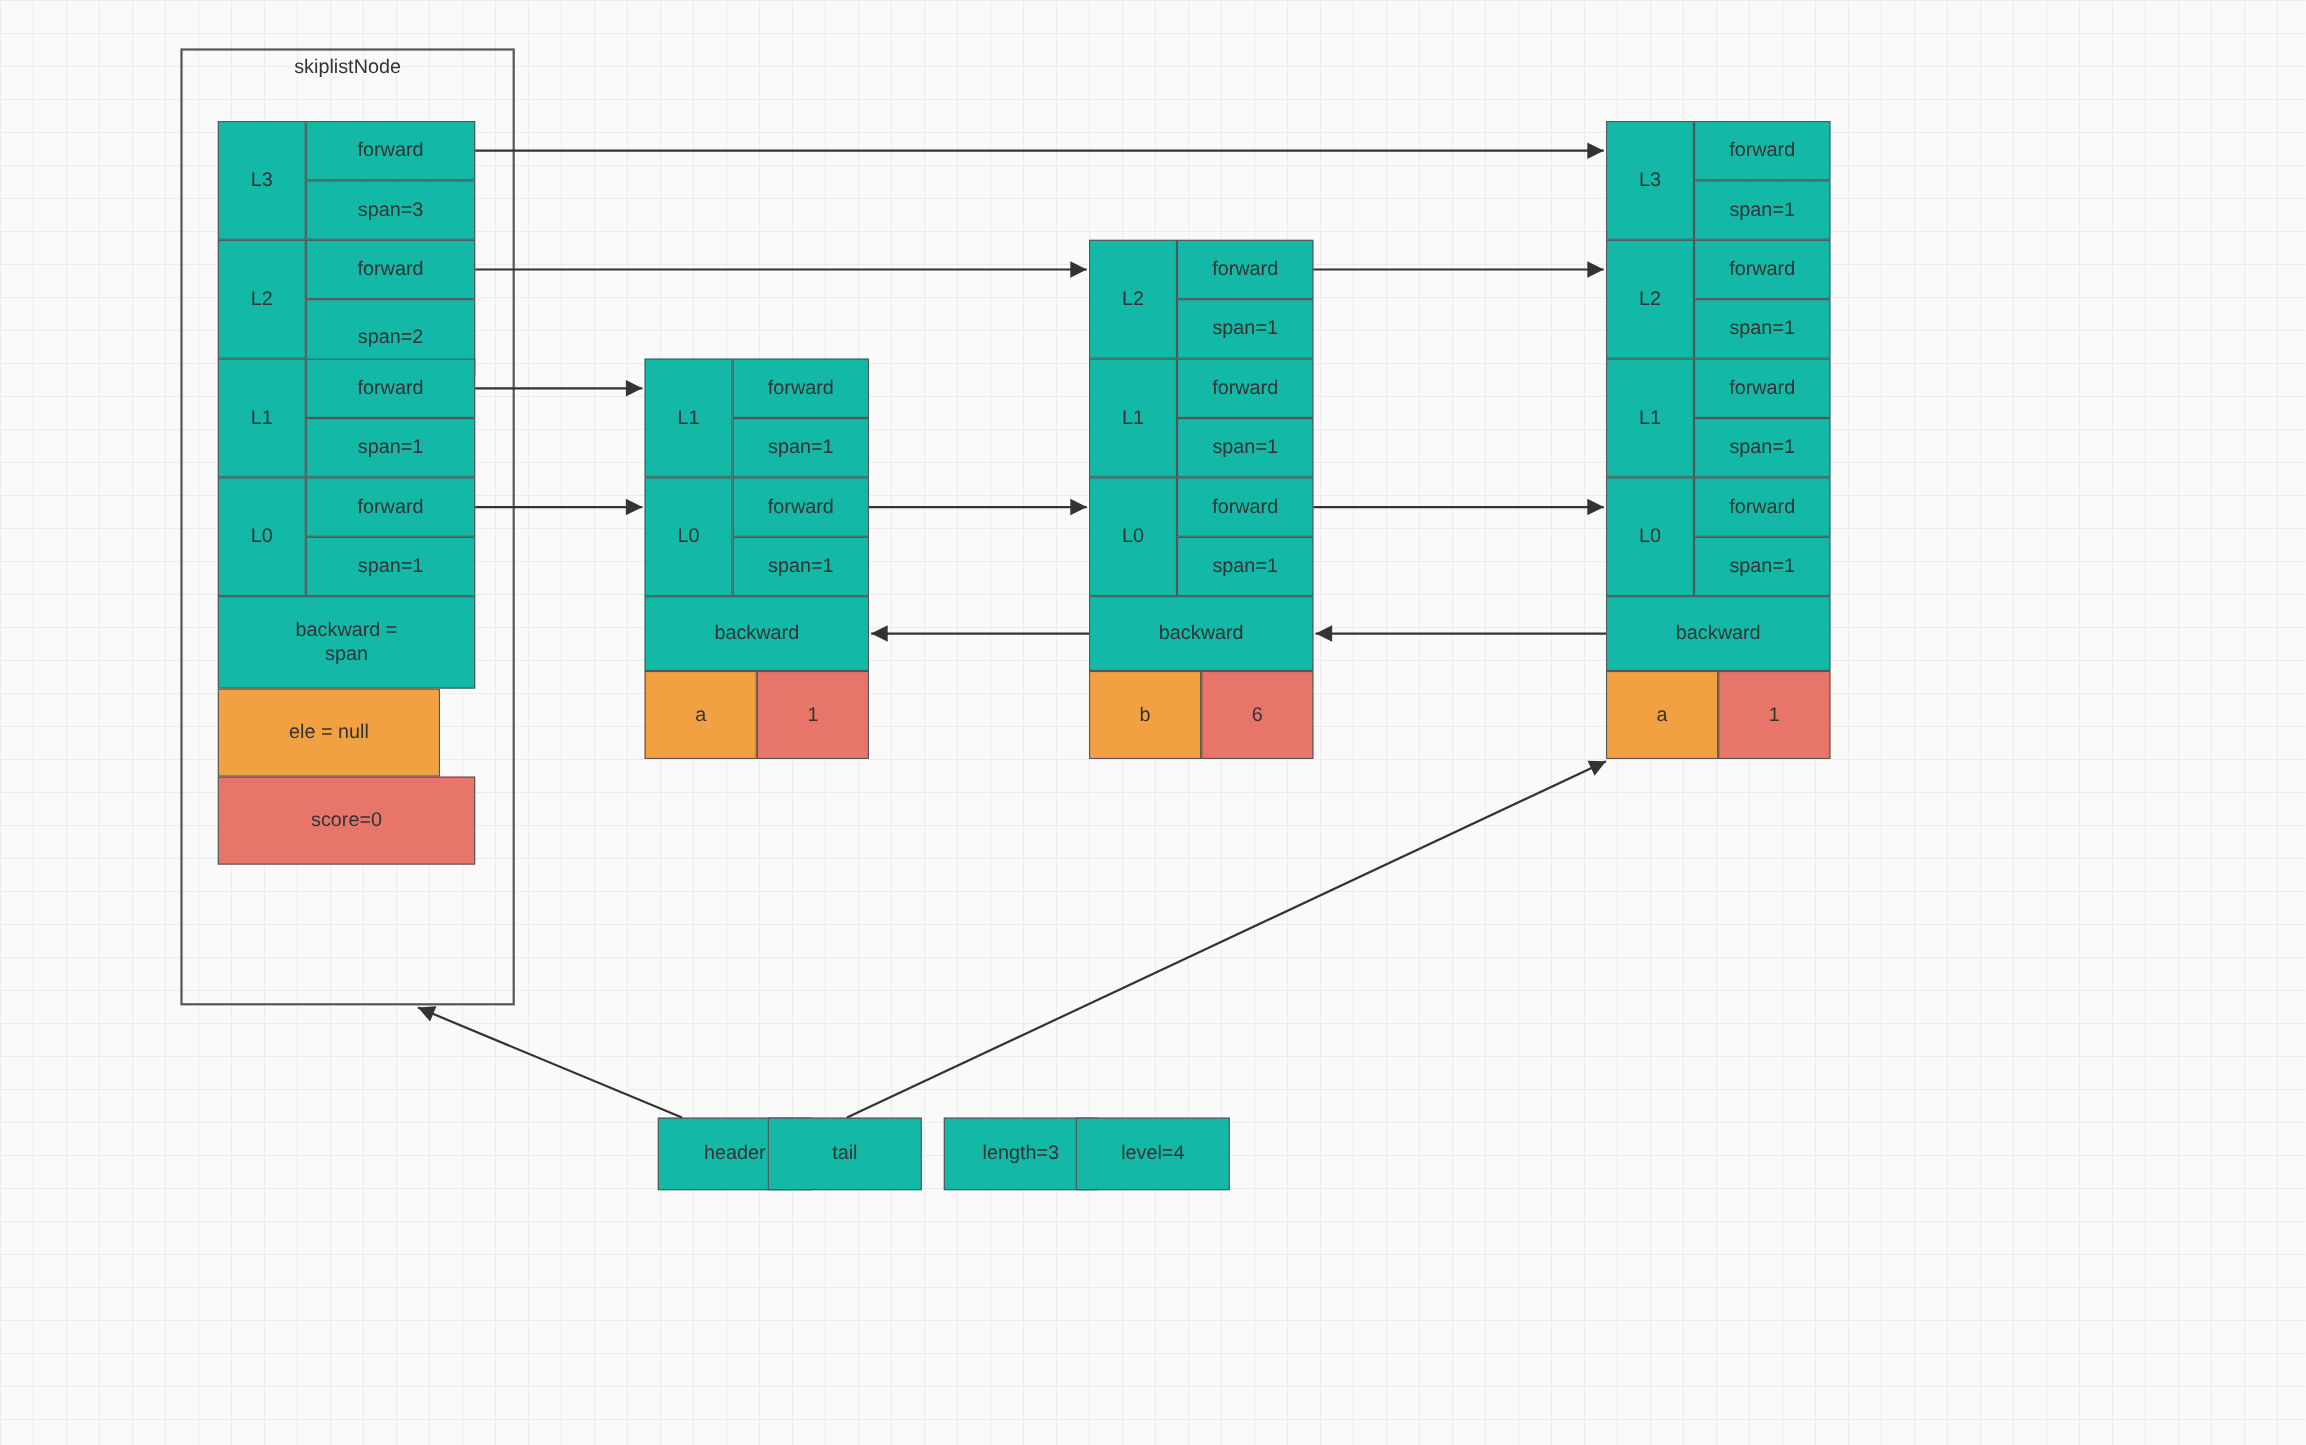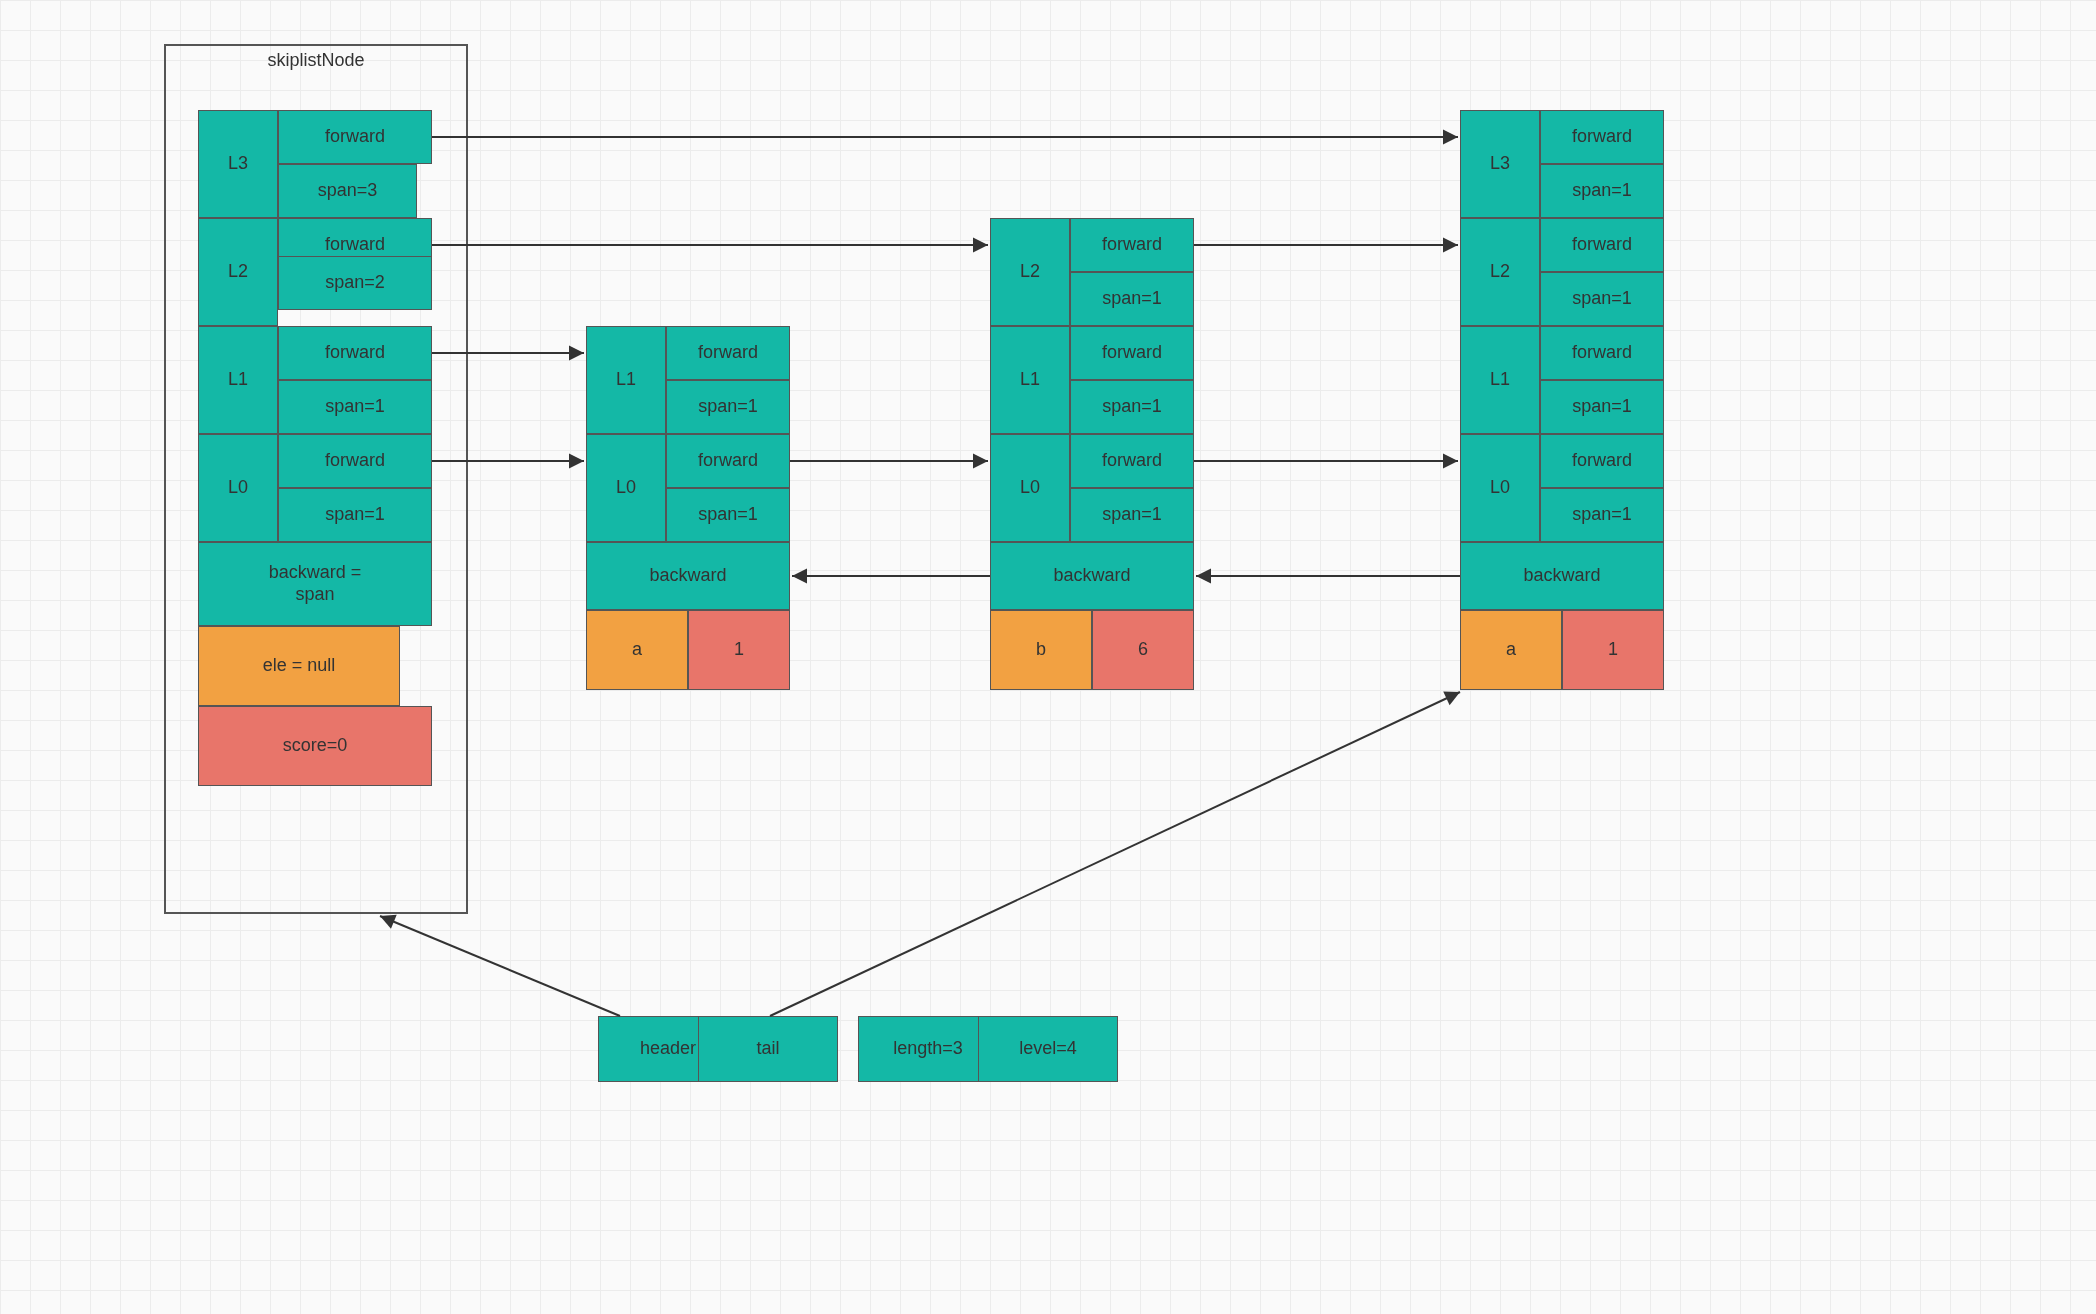--- a/index.html
+++ b/index.html
@@ -43,25 +43,25 @@
 </style>
 </head>
 <body>
 
 <div class="outer" style="left:164px;top:44px;width:304px;height:870px;">
   <div class="title">skiplistNode</div>
 </div>
 
 <div class="cell" style="left:198px;top:110px;width:80px;height:108px;">L3</div>
 <div class="cell" style="left:278px;top:110px;width:154px;height:54px;">forward</div>
-<div class="cell" style="left:278px;top:164px;width:139px;height:54px;">span=3</div>
+<div class="cell" style="left:278px;top:164px;width:154px;height:54px;">span=3</div>
 
 <div class="cell" style="left:198px;top:218px;width:80px;height:108px;">L2</div>
 <div class="cell" style="left:278px;top:218px;width:154px;height:54px;">forward</div>
-<div class="cell" style="left:278px;top:256px;width:154px;height:54px;">span=2</div>
+<div class="cell" style="left:278px;top:272px;width:154px;height:70px;">span=2</div>
 
 <div class="cell" style="left:198px;top:326px;width:80px;height:108px;">L1</div>
 <div class="cell" style="left:278px;top:326px;width:154px;height:54px;">forward</div>
 <div class="cell" style="left:278px;top:380px;width:154px;height:54px;">span=1</div>
 
 <div class="cell" style="left:198px;top:434px;width:80px;height:108px;">L0</div>
 <div class="cell" style="left:278px;top:434px;width:154px;height:54px;">forward</div>
 <div class="cell" style="left:278px;top:488px;width:154px;height:54px;">span=1</div>
 
 <div class="cell" style="left:198px;top:542px;width:234px;height:84px;white-space:pre-line;">backward =

